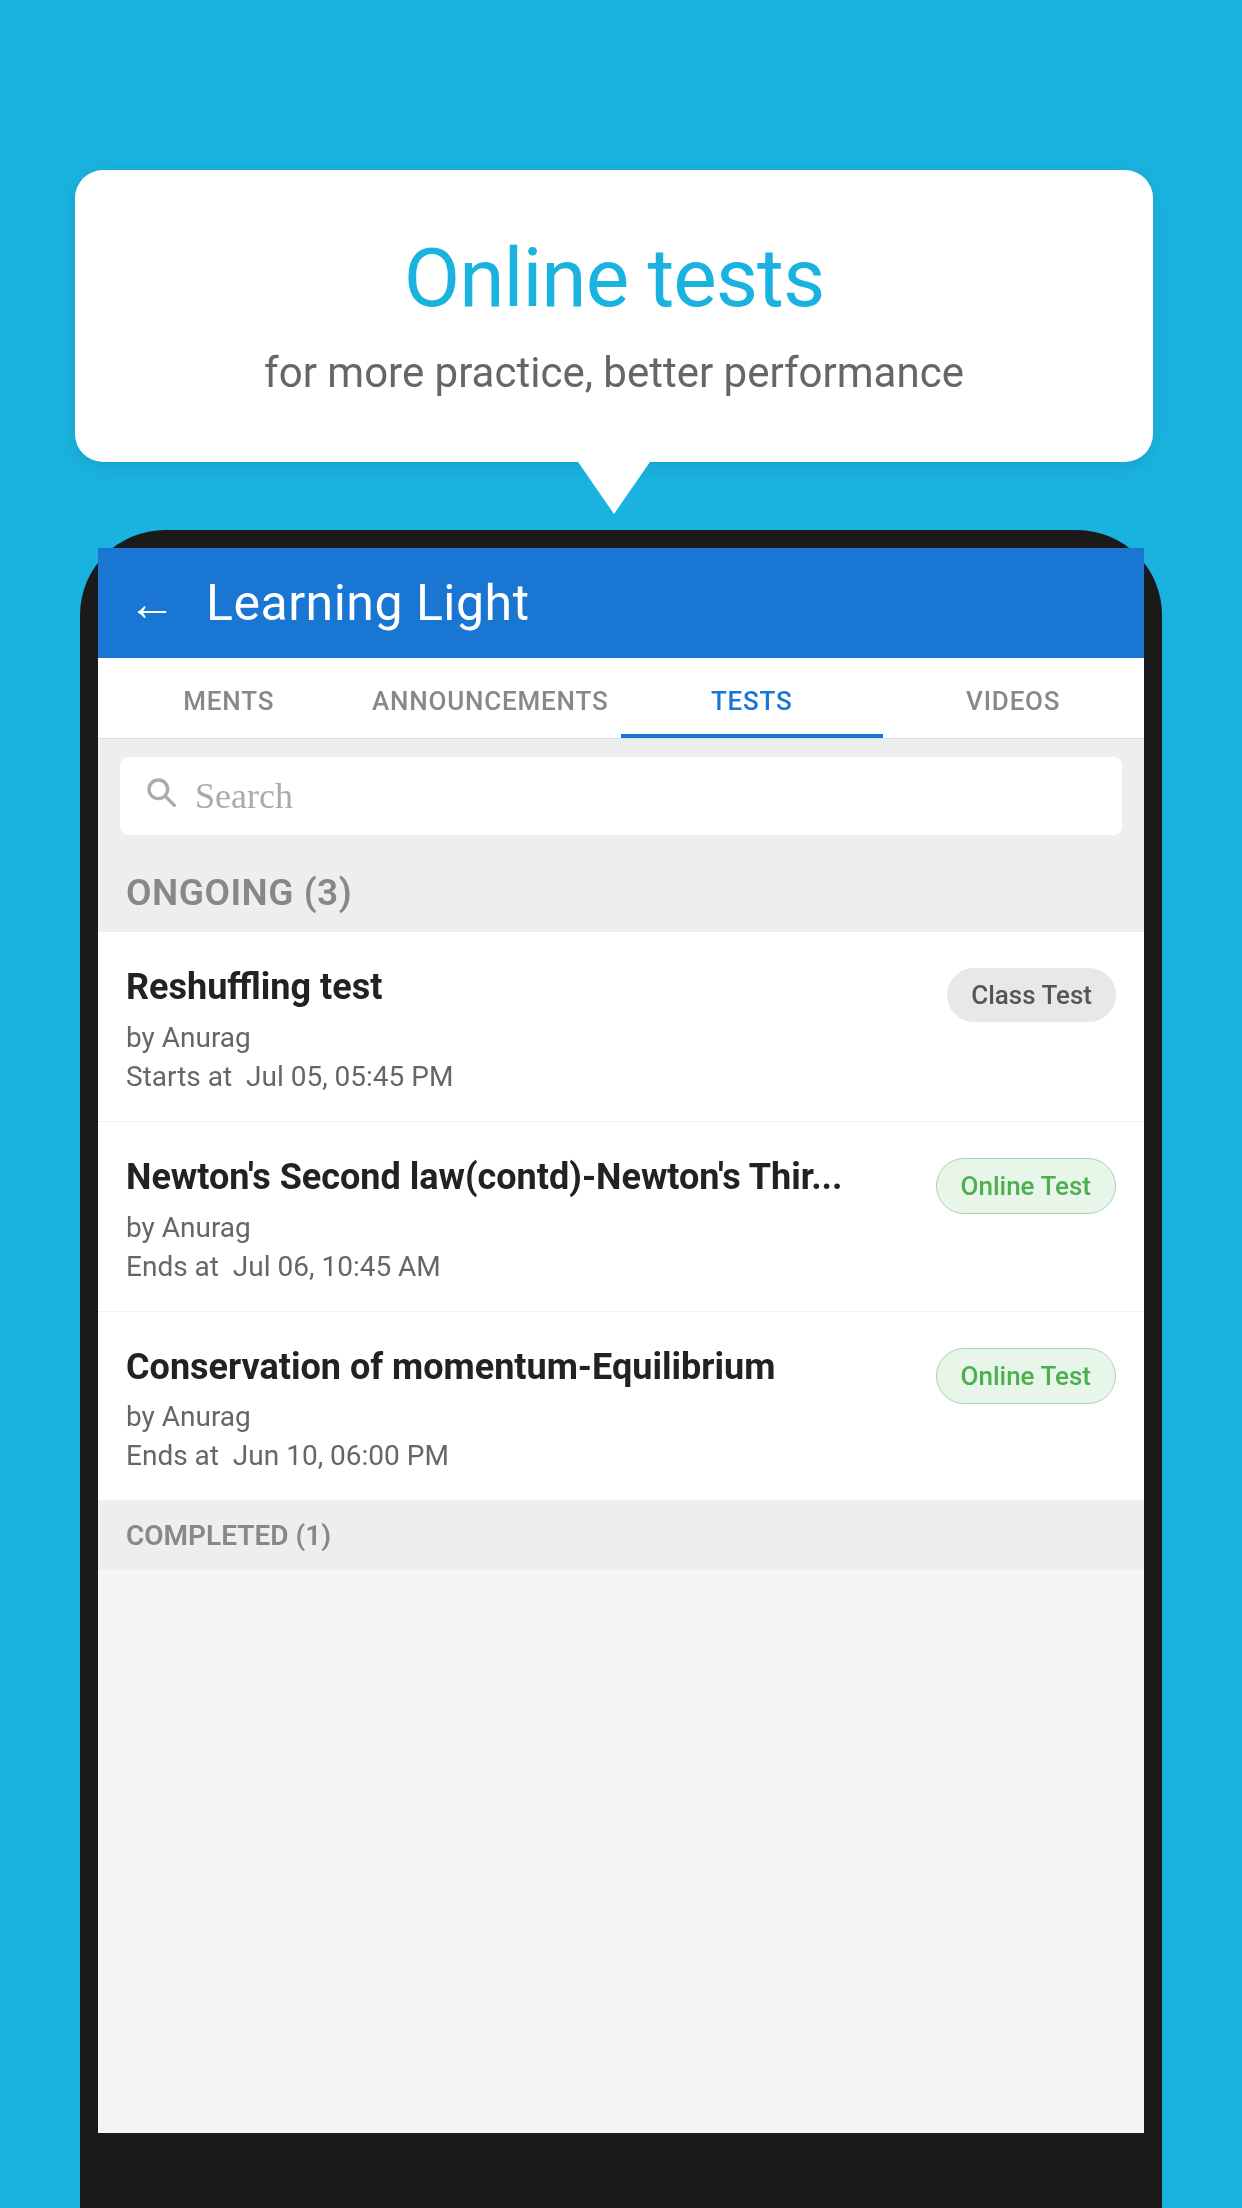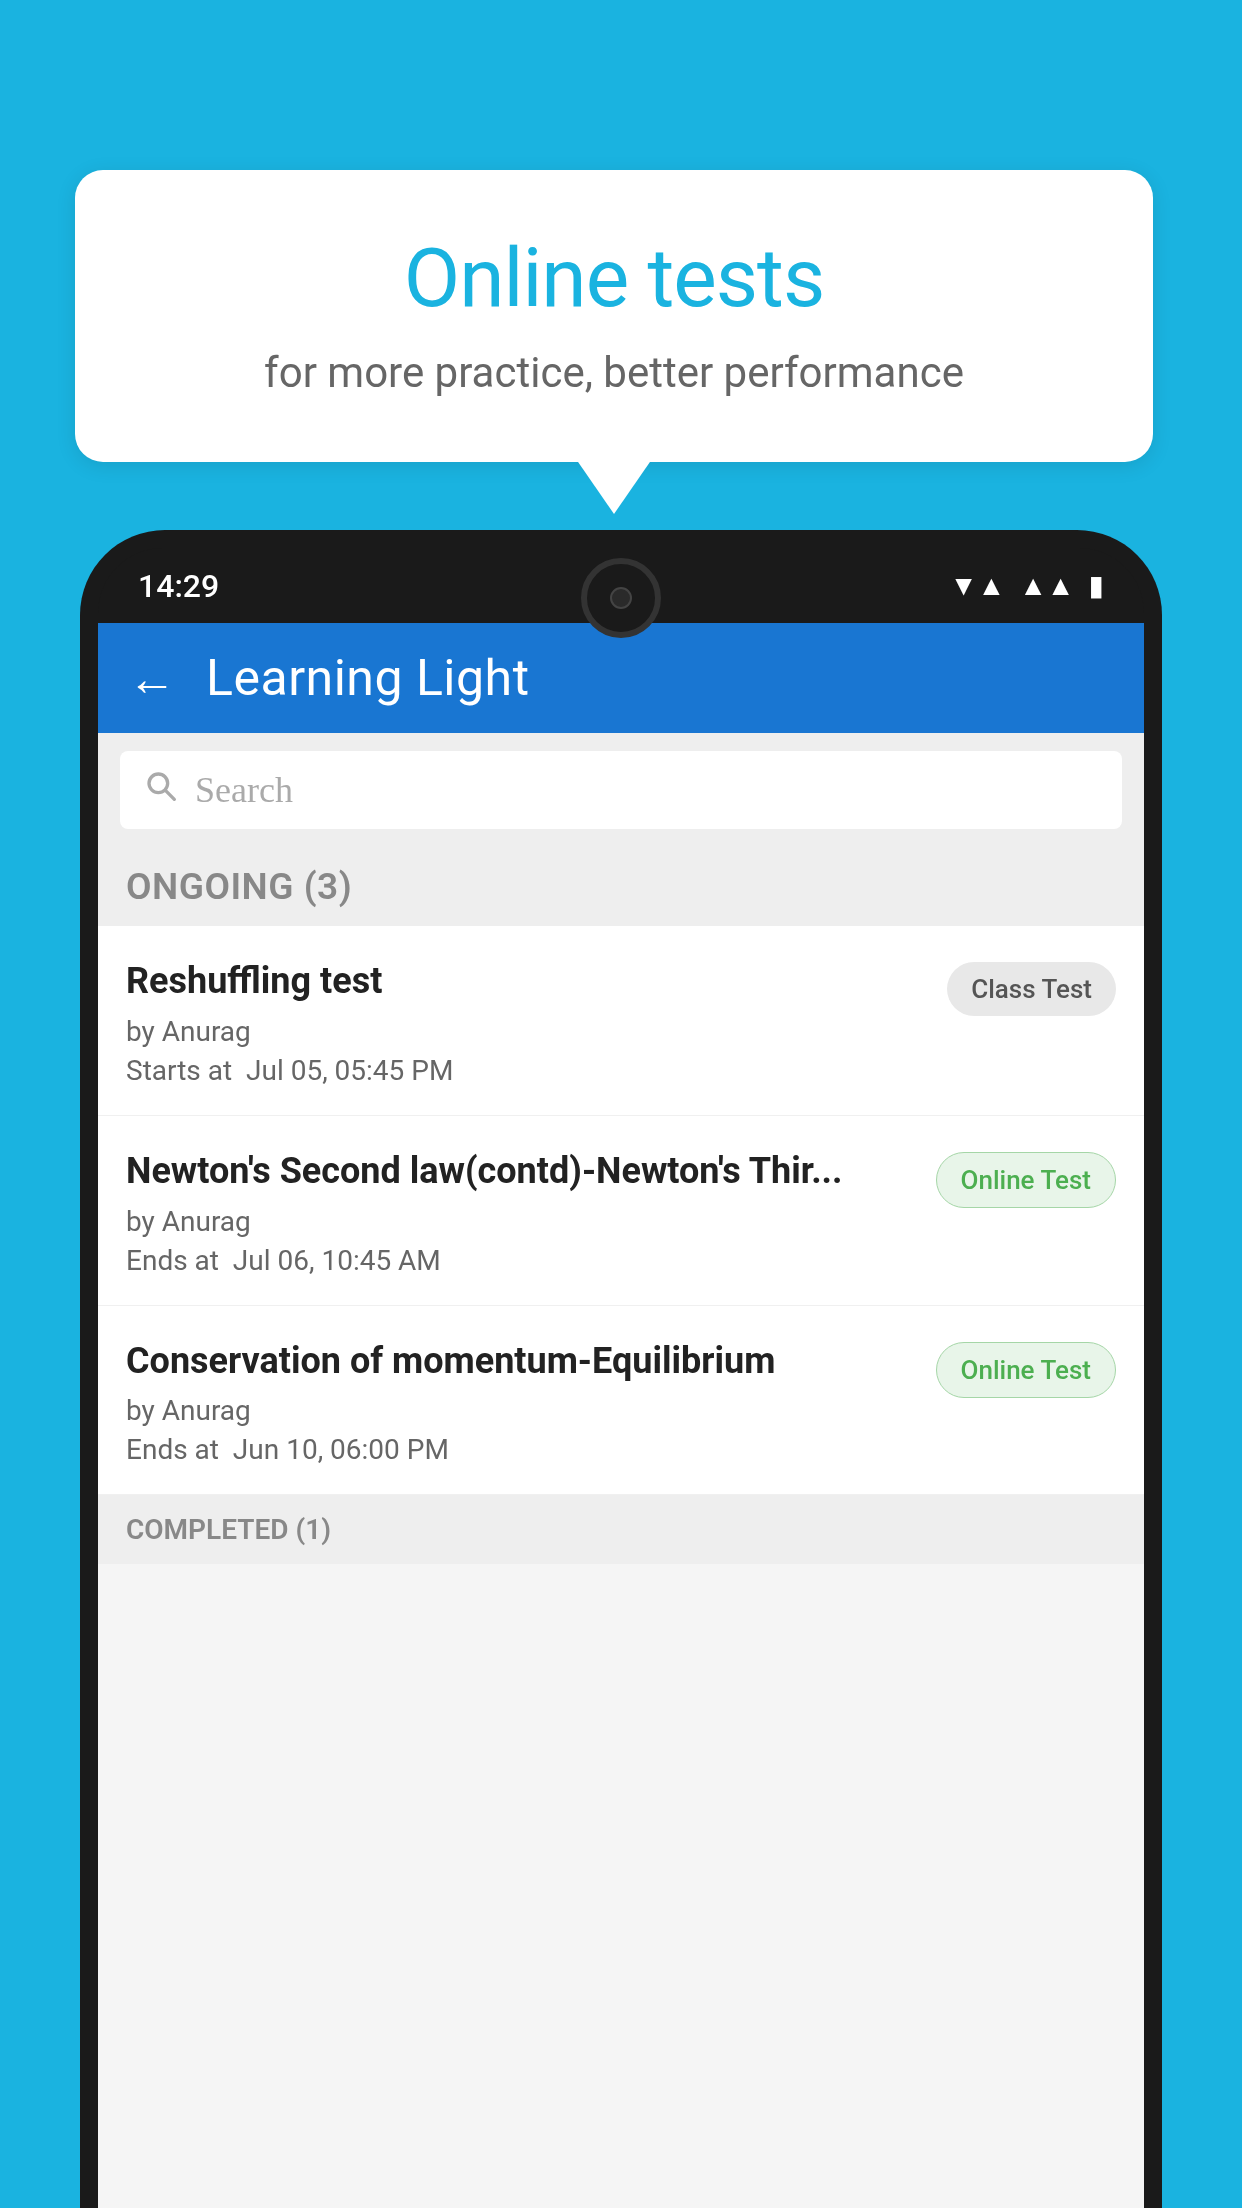--- a/index.html
+++ b/index.html
@@ -301,39 +301,42 @@
 
 <div class="speech-bubble-container">
   <div class="speech-bubble">
     <div class="speech-bubble-title">Online tests</div>
     <div class="speech-bubble-subtitle">for more practice, better performance</div>
   </div>
 </div>
 
 <div class="phone-frame">
 
-  <div class="phone-notch-area">
-    <span class="phone-time">14:29</span>
-    <div class="phone-notch">
-      <div class="phone-camera"></div>
-    </div>
-    <div class="phone-status-icons">
-      <span class="wifi-icon">▼▲</span>
-      <span class="signal-icon">▲▲</span>
-      <span class="battery-icon">▮</span>
-    </div>
-  </div>
 
   <div class="phone-screen">
 
     <div class="app-header">
       <span class="back-arrow">←</span>
       <span class="app-title">Learning Light</span>
     </div>
 
+    <div class="tabs-container">
+      <div class="tab">
+        <span>MENTS</span>
+      </div>
+      <div class="tab">
+        <span>ANNOUNCEMENTS</span>
+      </div>
+      <div class="tab active">
+        <span>TESTS</span>
+      </div>
+      <div class="tab">
+        <span>VIDEOS</span>
+      </div>
+    </div>
 
     <div class="search-container">
       <div class="search-bar">
         <span class="search-icon-svg">
           <svg width="32" height="32" viewBox="0 0 24 24" fill="none" stroke="#aaa" stroke-width="2.5" stroke-linecap="round" stroke-linejoin="round">
             <circle cx="10" cy="10" r="7"></circle>
             <line x1="15.5" y1="15.5" x2="22" y2="22"></line>
           </svg>
         </span>
         <span class="search-placeholder">Search</span>

